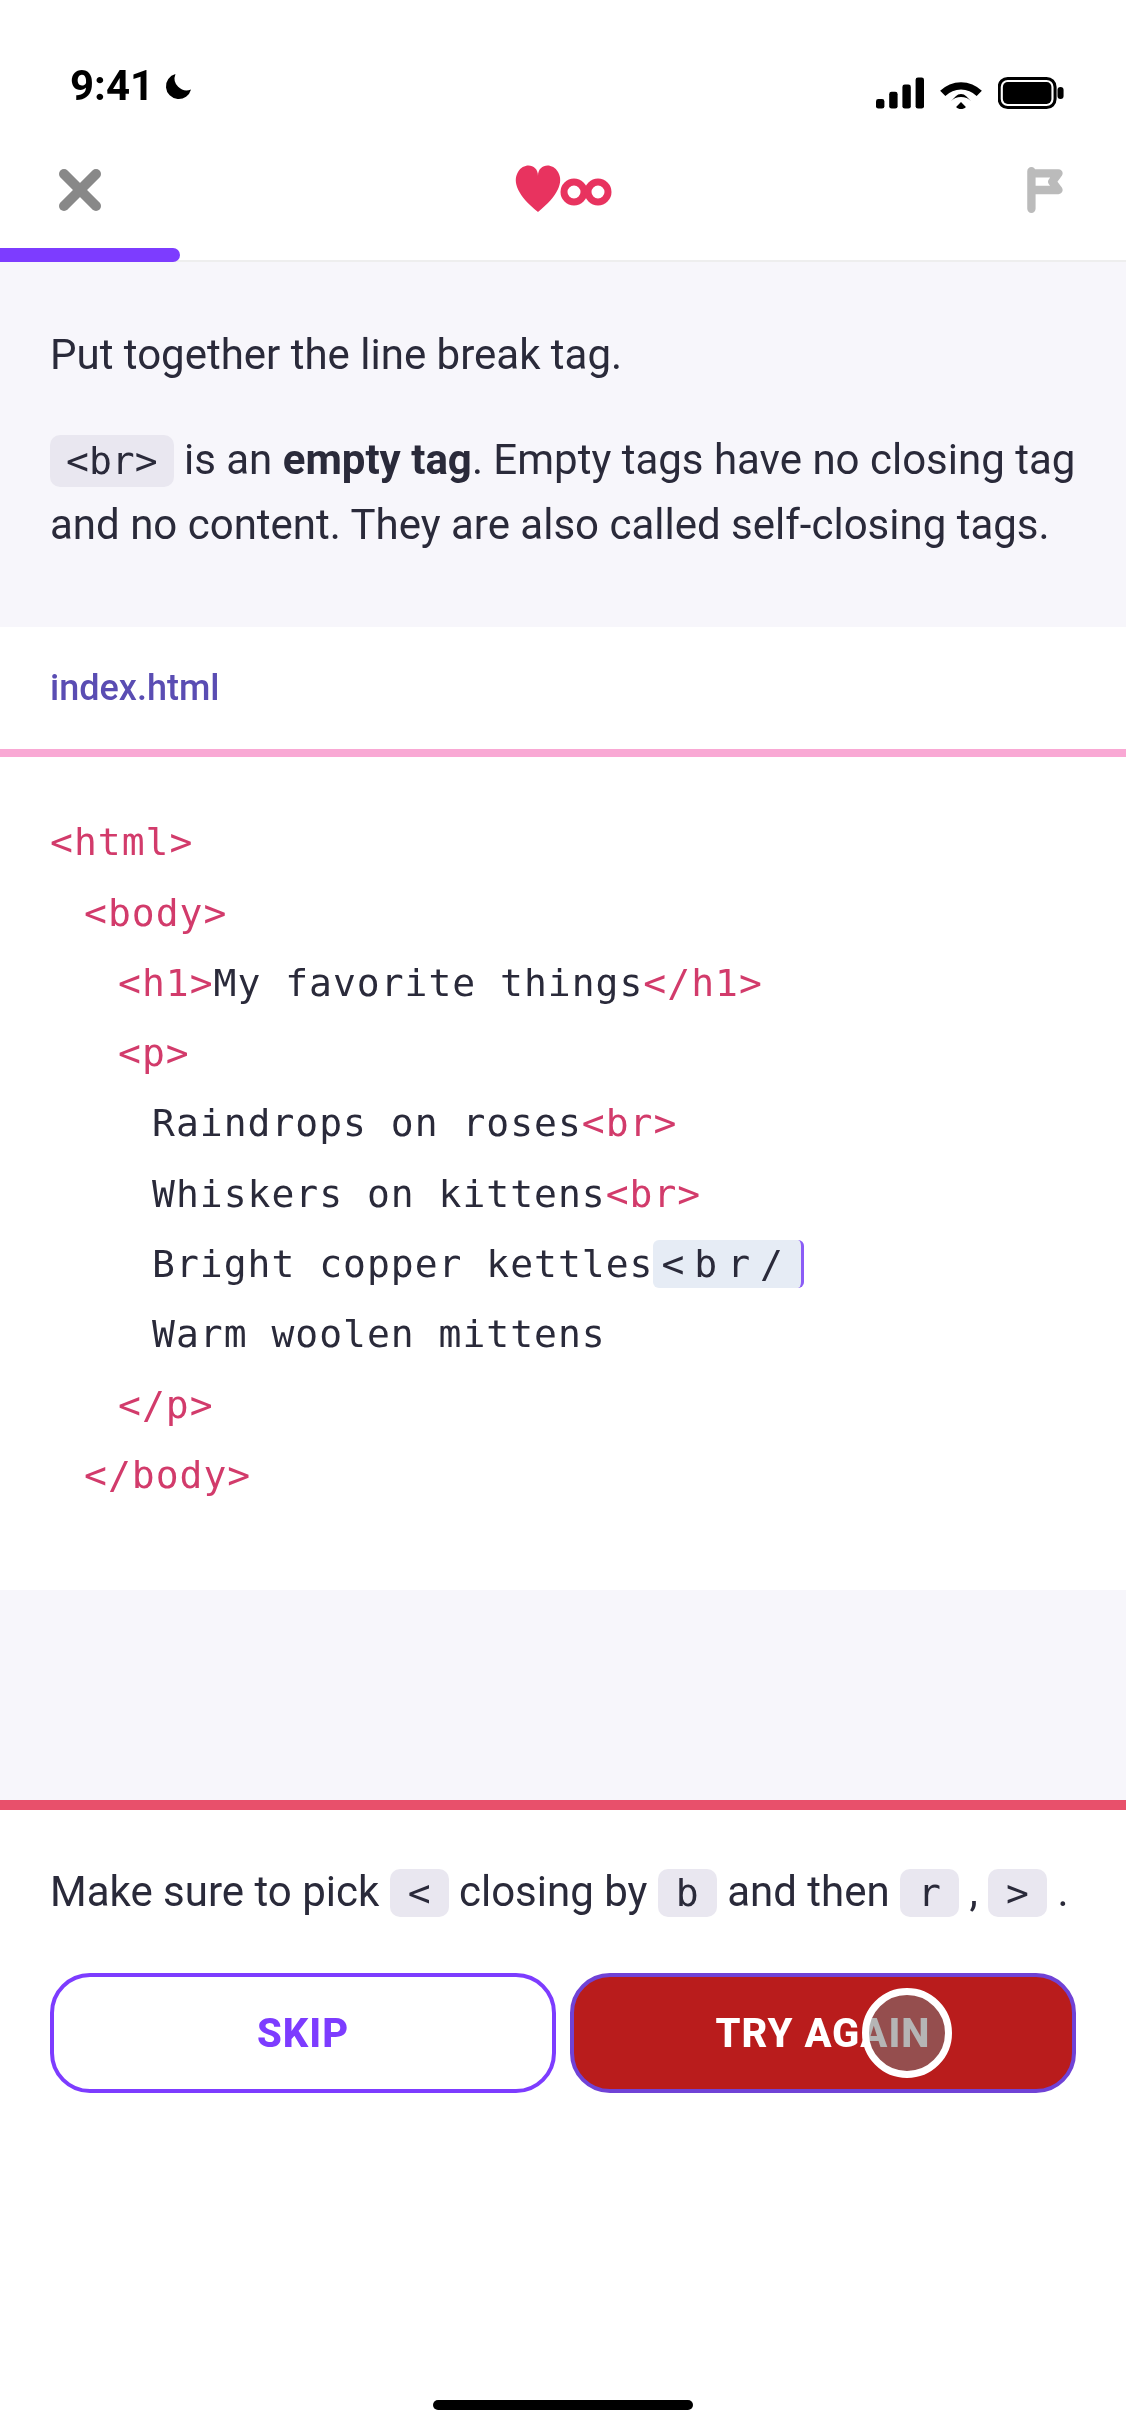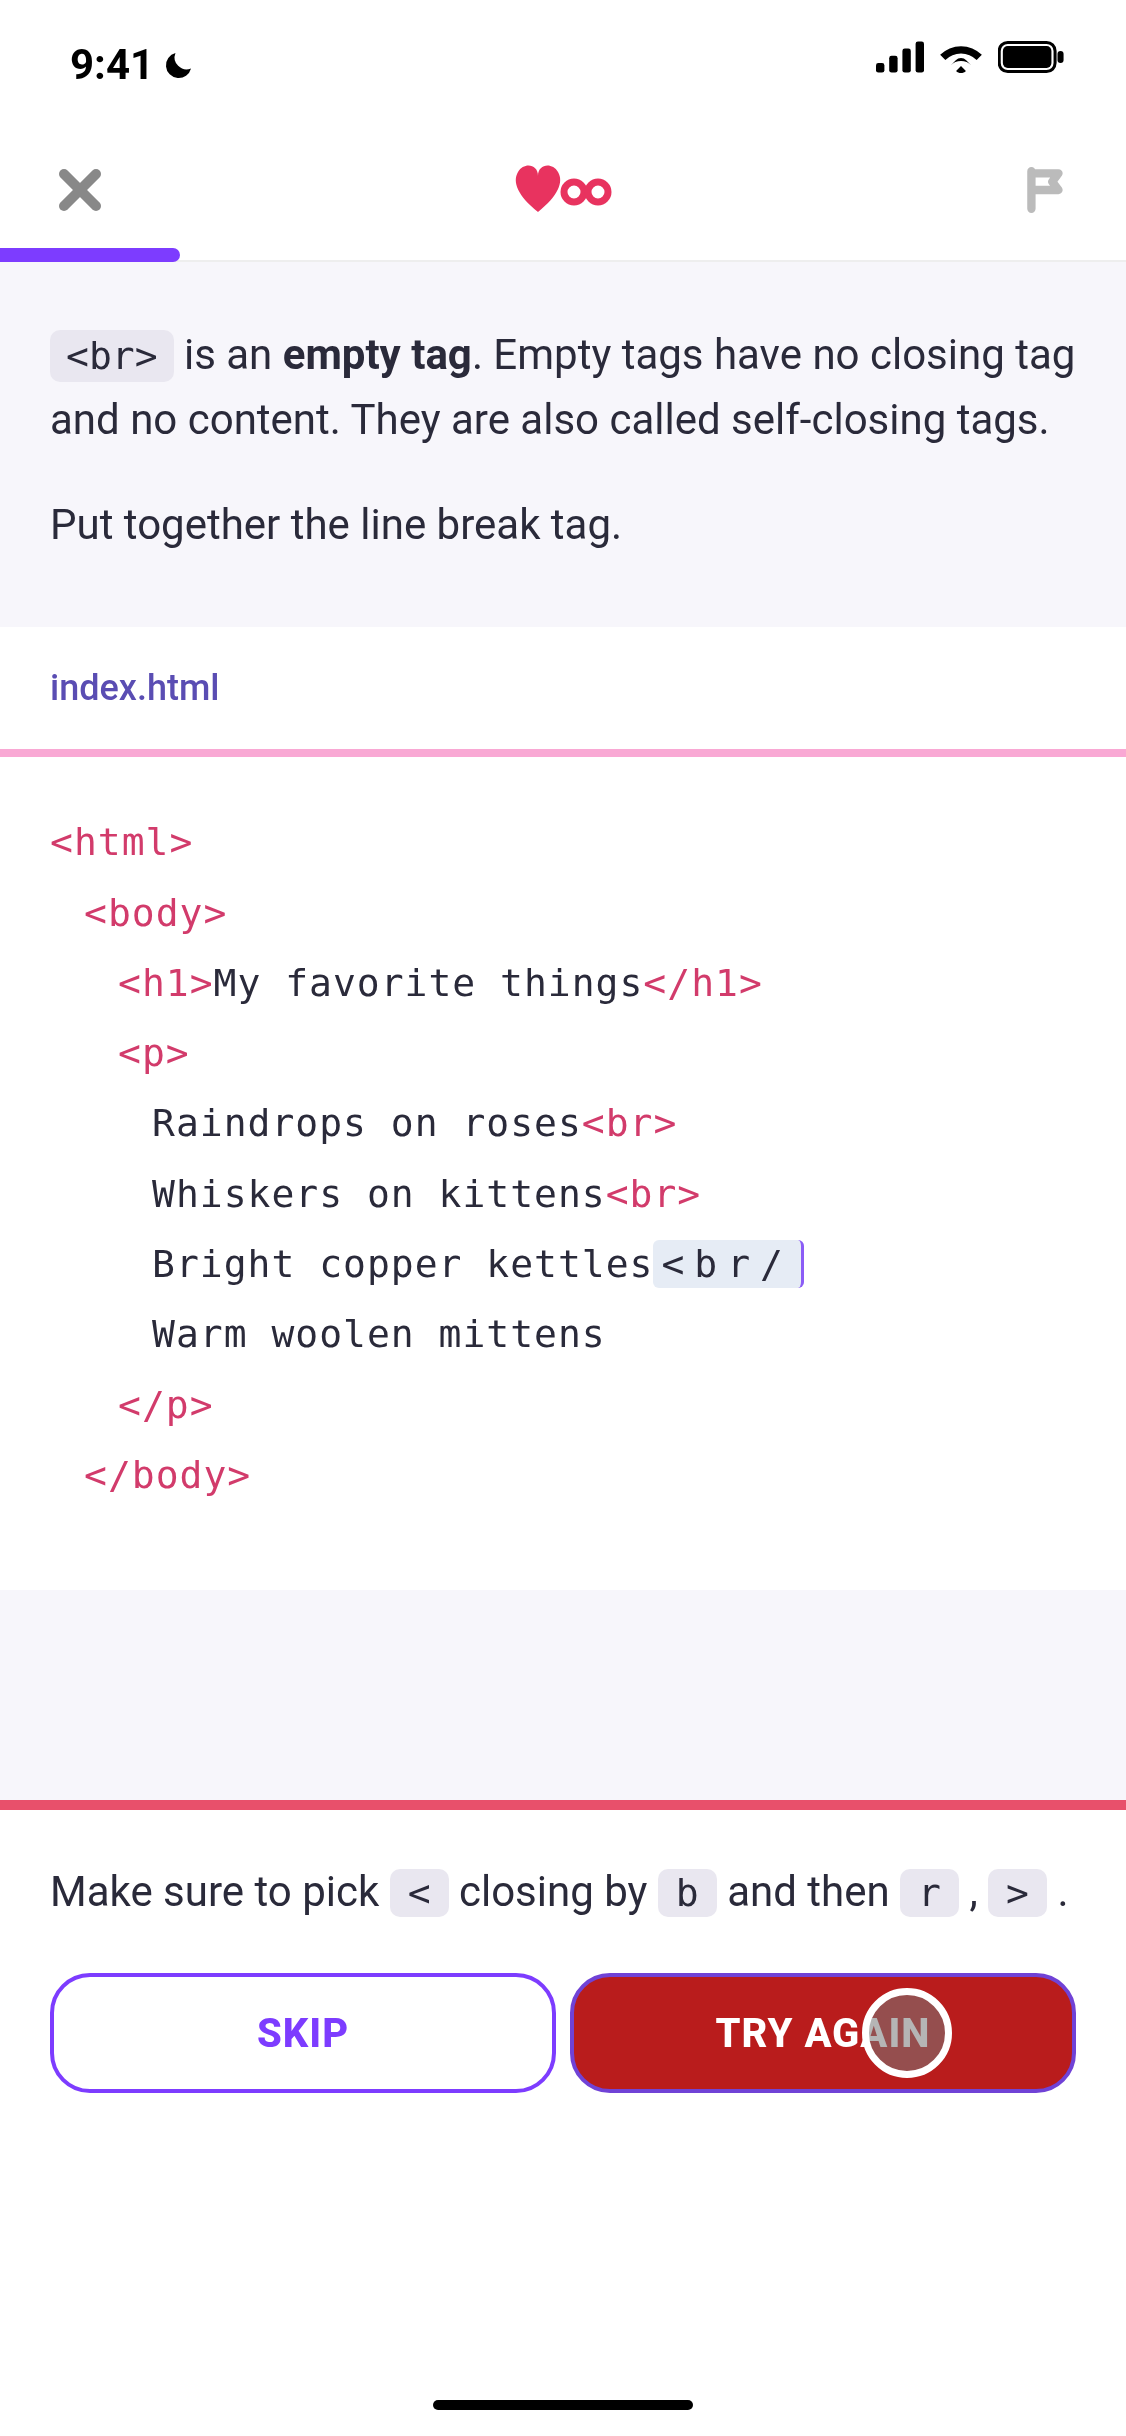--- a/index.html
+++ b/index.html
@@ -1,19 +1,19 @@
 <!DOCTYPE html>
 <html><head>
 <meta charset="utf-8">
 <style>
 * { margin: 0; padding: 0; box-sizing: border-box; -webkit-font-smoothing: antialiased; }
 html, body { width: 1126px; height: 2436px; background: #fff; font-family: -apple-system, BlinkMacSystemFont, "Segoe UI", Roboto, sans-serif; overflow: hidden; }
 
 
-.status-bar { display: flex; justify-content: space-between; align-items: flex-start; padding: 40px 60px 20px 70px; height: 130px; }
+.status-bar { display: flex; justify-content: space-between; align-items: flex-end; padding: 40px 60px 20px 70px; height: 130px; }
 .status-time { font-size: 42px; font-weight: 700; color: #000; display: flex; align-items: center; gap: 8px; }
 .status-icons { display: flex; align-items: center; gap: 14px; }
 .moon-icon { width: 34px; height: 34px; }
 .signal-icon { width: 48px; height: 34px; }
 .wifi-icon { width: 46px; height: 34px; }
 .battery-icon { width: 68px; height: 34px; }
 
 
 .top-nav { display: flex; justify-content: space-between; align-items: center; padding: 30px 50px 40px 50px; border-bottom: 2px solid #eee; position: relative; }
 .close-btn { width: 60px; height: 60px; display: flex; align-items: center; justify-content: center; cursor: pointer; }
@@ -117,24 +117,24 @@
         <path d="M5 3v18M5 4h13l-3 4 3 4H5" stroke-linejoin="round" stroke-linecap="round"></path>
       </svg>
   </div>
   <div class="progress-track">
     <div class="progress-fill"></div>
   </div>
 </div>
 
 <div class="lesson-body">
   <div class="lesson-text">
+    <p>Put together the line break tag.</p>
     <p>
       <span class="code-chip">&lt;br&gt;</span><span> is an </span><span class="bold">empty tag</span><span>. Empty tags have no closing tag and no content. They are also called self-closing tags.</span>
     </p>
-    <p>Put together the line break tag.</p>
   </div>
 </div>
 
 <div class="file-tab">
   <span class="file-name">index.html</span>
 </div>
 
 <div class="code-editor">
   <div class="code-line"><span class="punct">&lt;</span><span class="tag">html</span><span class="punct">&gt;</span></div>
   <div class="code-line ind1"><span class="punct">&lt;</span><span class="tag">body</span><span class="punct">&gt;</span></div>

